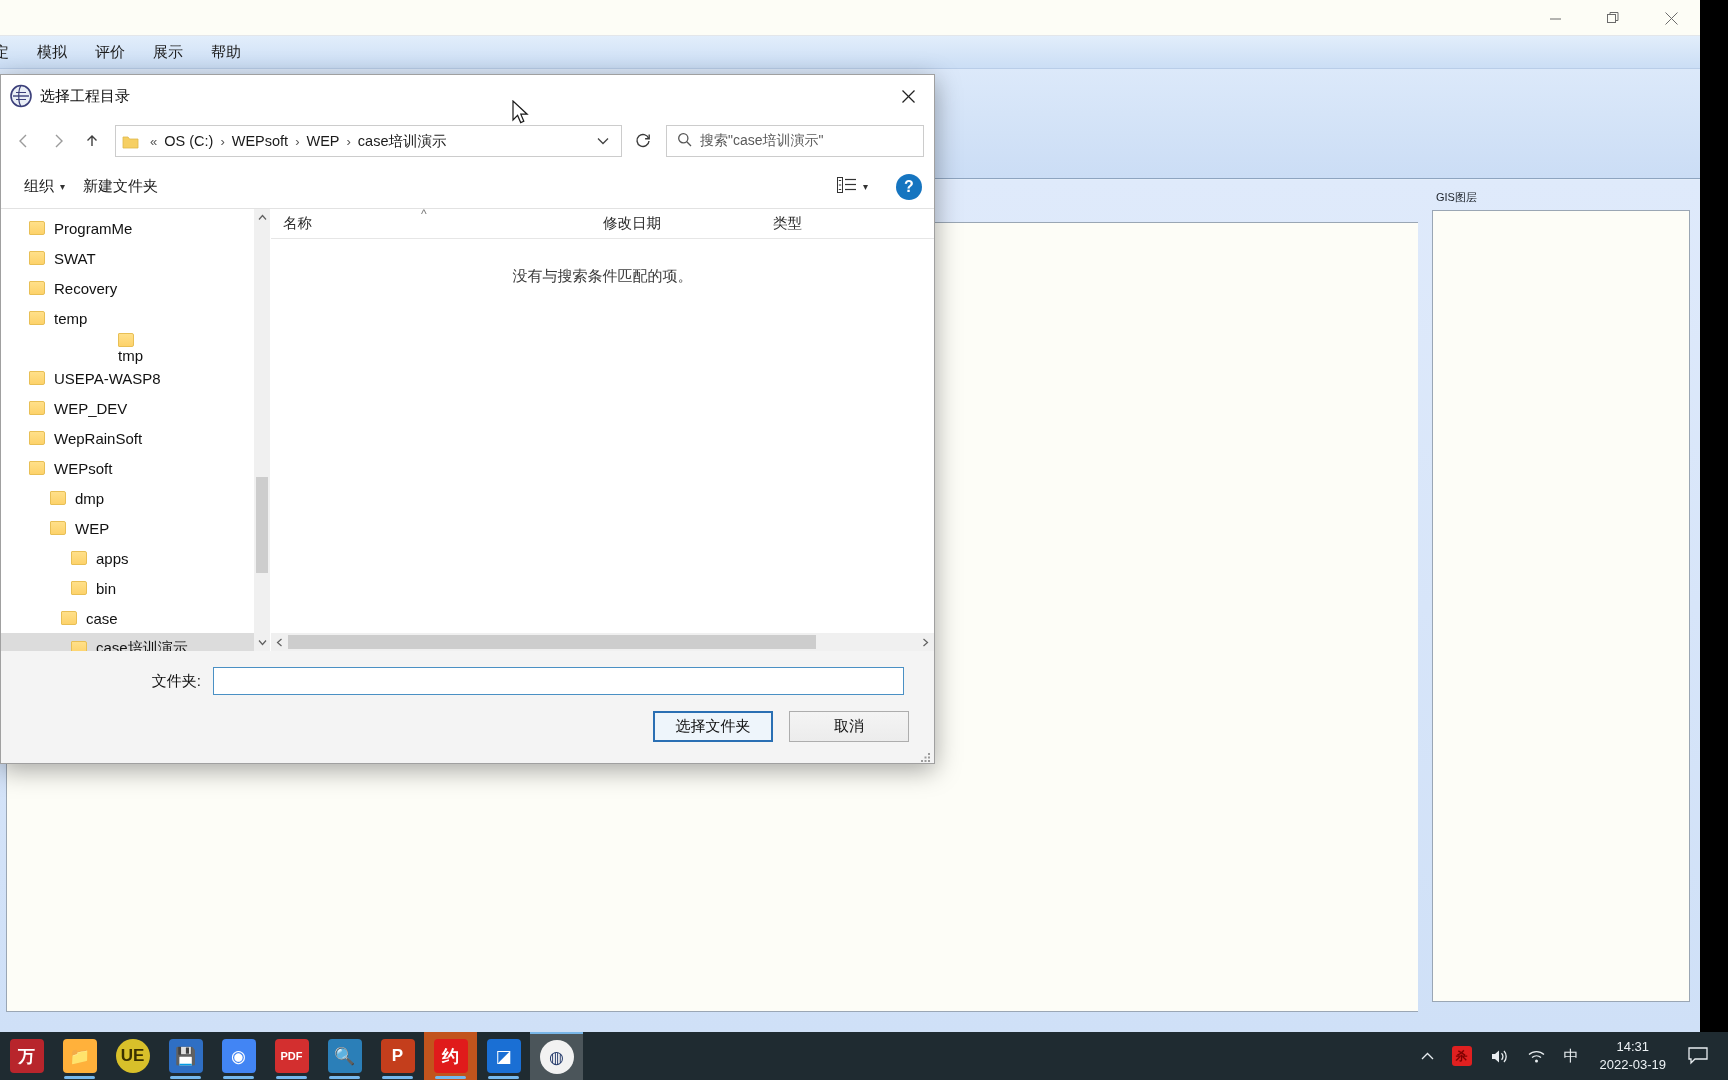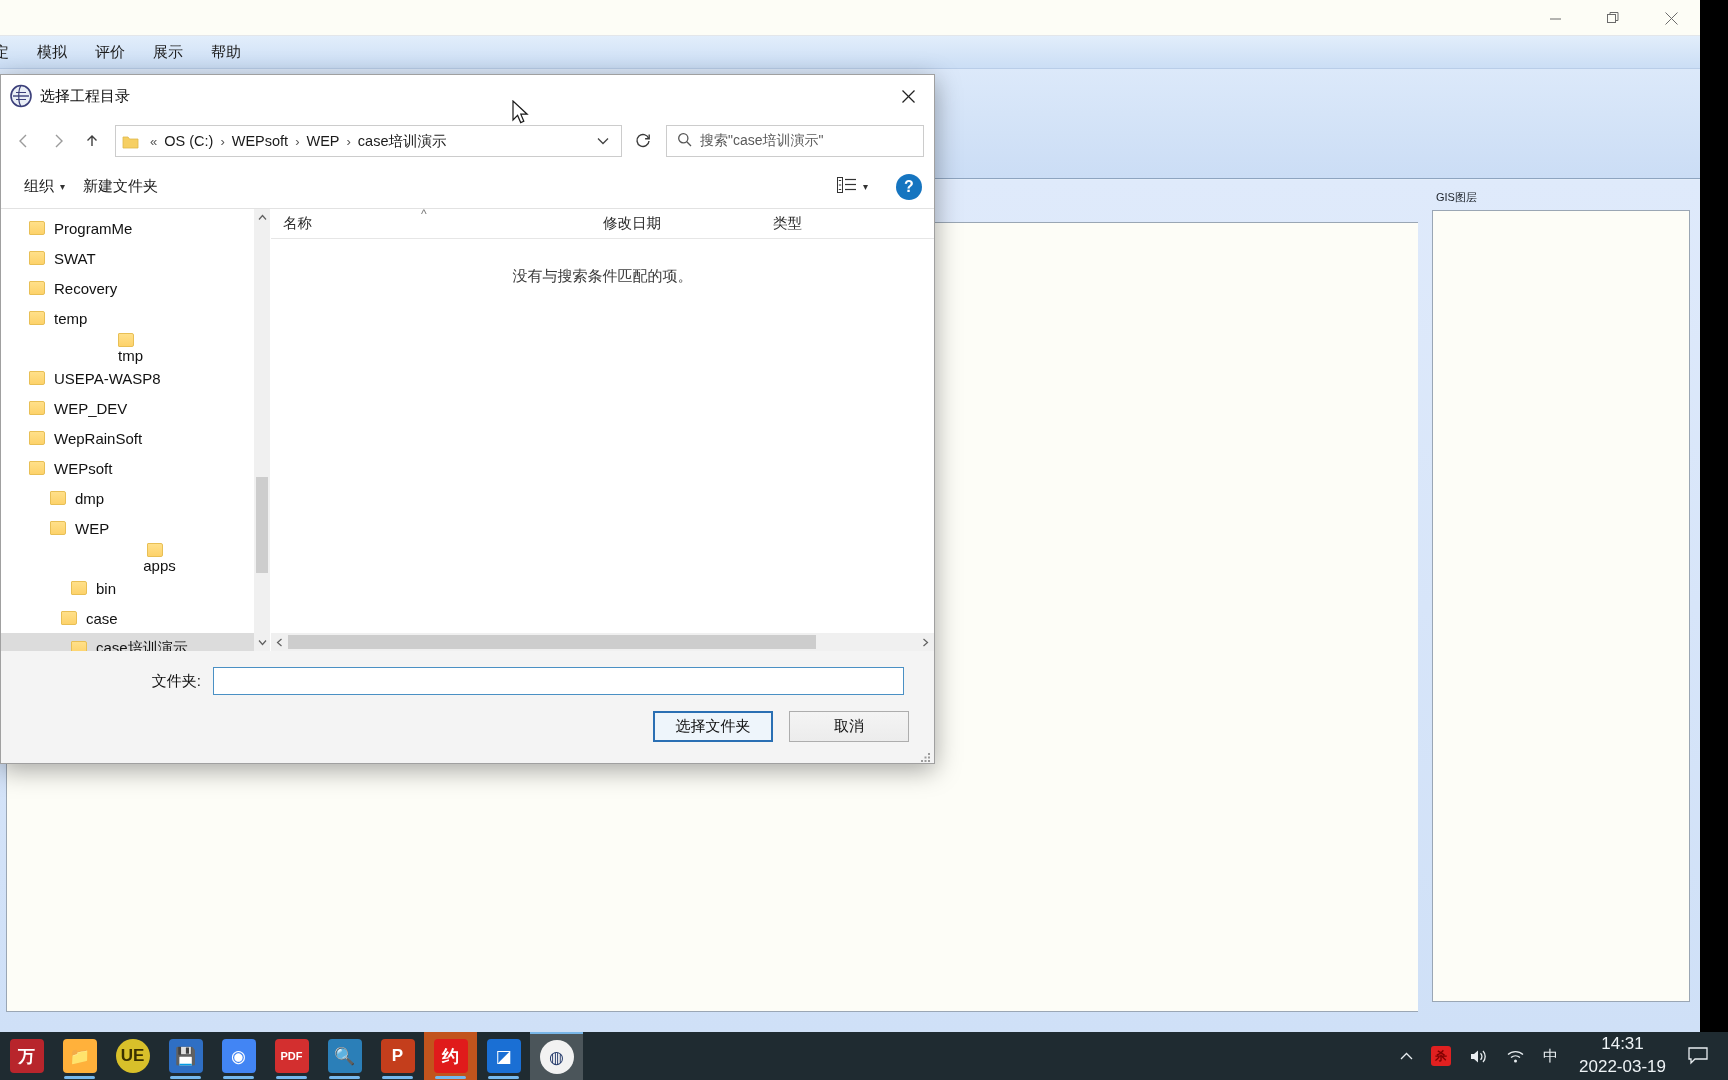--- a/index.html
+++ b/index.html
@@ -93,21 +93,21 @@
   }
   .tb-icon.highlight { background: #c2541d; }
   .tb-icon.sel { background: rgba(255,255,255,.20); border-top: 2px solid #78b6e8;}
   .tb-right {
     margin-left:auto; display:flex; align-items:center; height:48px; padding-right: 6px;
     color:#e8edf0;
   }
   .tray-item { padding: 0 9px; display:flex; align-items:center; justify-content:center; height:48px; font-size:15px;}
   .tray-clock {
     display:flex; flex-direction:column; align-items:center; justify-content:center;
-    height:48px; padding: 0 12px; font-size: 17px; line-height: 1.35; color:#eef3f6;
+    height:48px; padding: 0 12px; font-size: 13px; line-height: 1.35; color:#eef3f6;
   }
   .tray-notify { padding: 0 14px 0 10px; display:flex; align-items:center; height:48px;}
 
   
   .dialog {
     position: absolute; left: 0px; top: 74px; width: 935px; height: 690px;
     background: #0ea5e9;
     border: 1px solid #a0a0a0;
     box-shadow: 0 6px 24px rgba(0,0,0,.35);
     overflow: hidden;
@@ -421,21 +421,21 @@
               <span>WEPsoft</span>
             </div>
             <div class="tree-row" style="padding-left: 49px;">
               <span class="tree-folder"></span>
               <span>dmp</span>
             </div>
             <div class="tree-row" style="padding-left: 49px;">
               <span class="tree-folder"></span>
               <span>WEP</span>
             </div>
-            <div class="tree-row" style="padding-left: 70px; flex-direction: column;">
+            <div class="tree-row" style="padding-left: 70px;">
               <span class="tree-folder"></span>
               <span>apps</span>
             </div>
             <div class="tree-row" style="padding-left: 70px;">
               <span class="tree-folder"></span>
               <span>bin</span>
             </div>
             <div class="tree-row" style="padding-left: 60px;">
               <span class="tree-folder"></span>
               <span>case</span>

